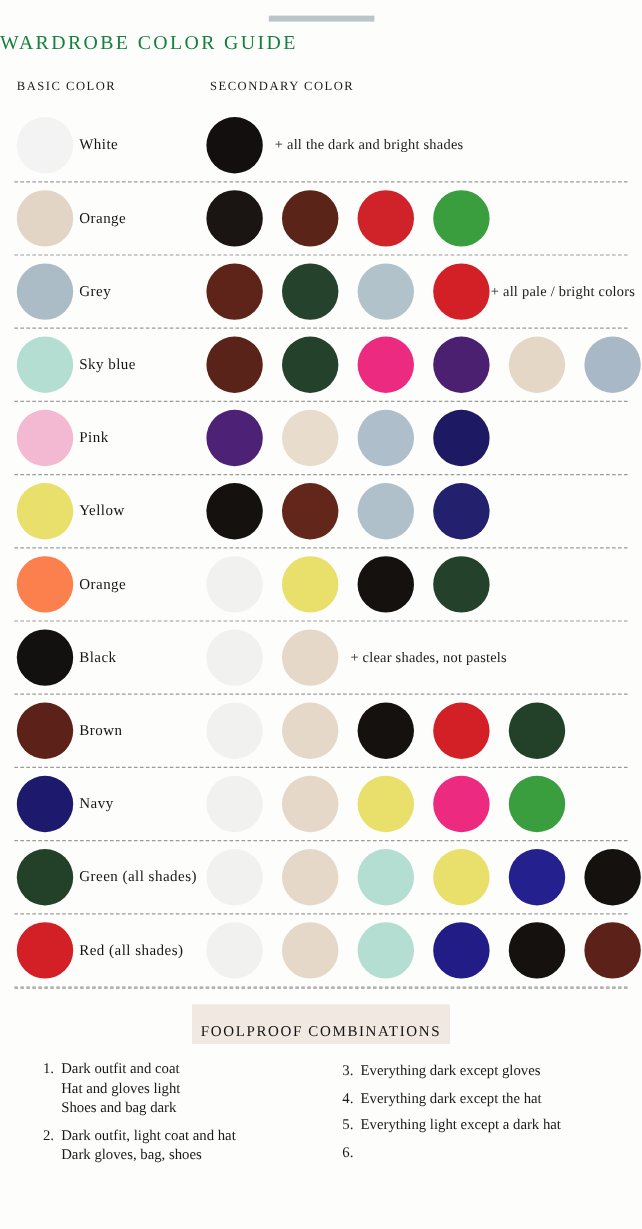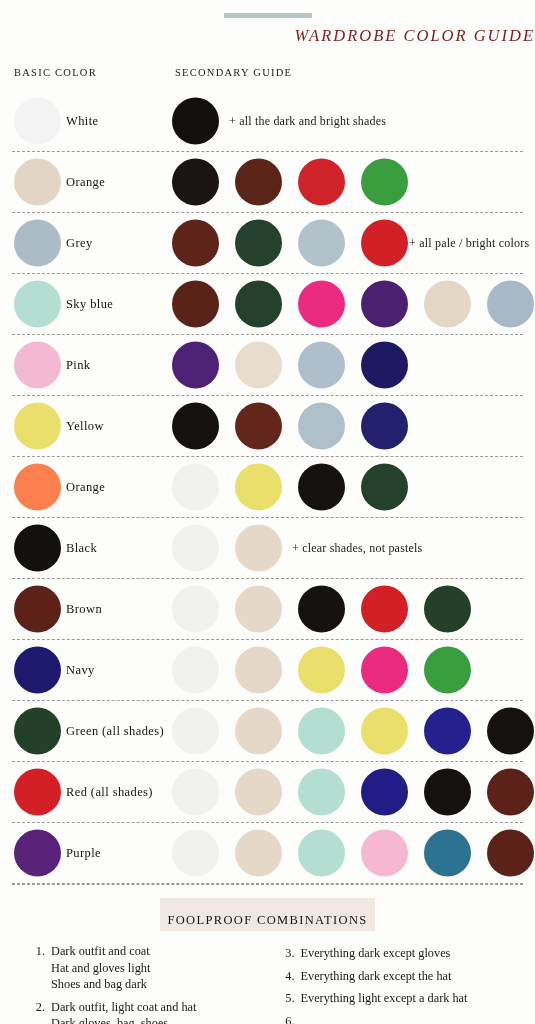--- a/index.html
+++ b/index.html
@@ -12,27 +12,26 @@
     position:relative;
   }
 
   
   .title-bar{
     width:88px; height:5px;
     background:#b9c6c8;
     margin:13px auto 0 auto;
   }
   .main-title{
-    text-align:right;
+    text-align:left;
     font-size:16.5px;
     letter-spacing:2.0px;
     font-weight:400;
     margin:8px 0 0 0;
-    color:#7f1d1d;
-    font-style:italic;
+    color:#15803d;
   }
 
   
   .col-heads{
     position:relative;
     height:22px;
     margin-top:21px;
   }
   .col-head{
     position:absolute;
@@ -126,21 +125,21 @@
   .fitem .lines div{ white-space:nowrap; }
 </style>
 </head>
 <body>
 
 <div class="title-bar" style="background: rgb(185, 198, 200);"></div>
 <h1 class="main-title">WARDROBE COLOR GUIDE</h1>
 
 <div class="col-heads">
   <div class="col-head basic">BASIC COLOR</div>
-  <div class="col-head secondary">SECONDARY GUIDE</div>
+  <div class="col-head secondary">SECONDARY COLOR</div>
 </div>
 
 <div class="table" id="table">
     <div class="row">
       <div class="swatch basic-swatch" style="background: rgb(242, 243, 242);"></div>
       <div class="row-label">White</div>
       <div class="swatch sec-swatch" style="background: rgb(18, 15, 14); left: 160px;"></div>
       <div class="note" style="left: 217px;">+ all the dark and bright shades</div>
     </div>
     <div class="row">
@@ -232,30 +231,20 @@
     <div class="row">
       <div class="swatch basic-swatch" style="background: rgb(211, 32, 38);"></div>
       <div class="row-label">Red (all shades)</div>
       <div class="swatch sec-swatch" style="background: rgb(241, 242, 240); left: 160px;"></div>
       <div class="swatch sec-swatch" style="background: rgb(229, 216, 200); left: 223px;"></div>
       <div class="swatch sec-swatch" style="background: rgb(181, 222, 210); left: 286px;"></div>
       <div class="swatch sec-swatch" style="background: rgb(34, 28, 135); left: 349px;"></div>
       <div class="swatch sec-swatch" style="background: rgb(20, 17, 15); left: 412px;"></div>
       <div class="swatch sec-swatch" style="background: rgb(92, 34, 25); left: 475px;"></div>
     </div>
-    <div class="row">
-      <div class="swatch basic-swatch" style="background: rgb(89, 35, 124);"></div>
-      <div class="row-label">Purple</div>
-      <div class="swatch sec-swatch" style="background: rgb(241, 242, 240); left: 160px;"></div>
-      <div class="swatch sec-swatch" style="background: rgb(229, 216, 200); left: 223px;"></div>
-      <div class="swatch sec-swatch" style="background: rgb(181, 222, 210); left: 286px;"></div>
-      <div class="swatch sec-swatch" style="background: rgb(246, 183, 211); left: 349px;"></div>
-      <div class="swatch sec-swatch" style="background: rgb(43, 115, 145); left: 412px;"></div>
-      <div class="swatch sec-swatch" style="background: rgb(92, 34, 25); left: 475px;"></div>
-    </div>
   </div>
 
 <div class="foot-rule"></div>
 <div class="foot-title-wrap">
   <span class="foot-title" style="background: rgb(241, 232, 226);">FOOLPROOF COMBINATIONS</span>
 </div>
 <div class="foot-cols">
   <div class="foot-col left" id="foot-left">
       <div class="fitem">
         <span class="num">1.</span>

